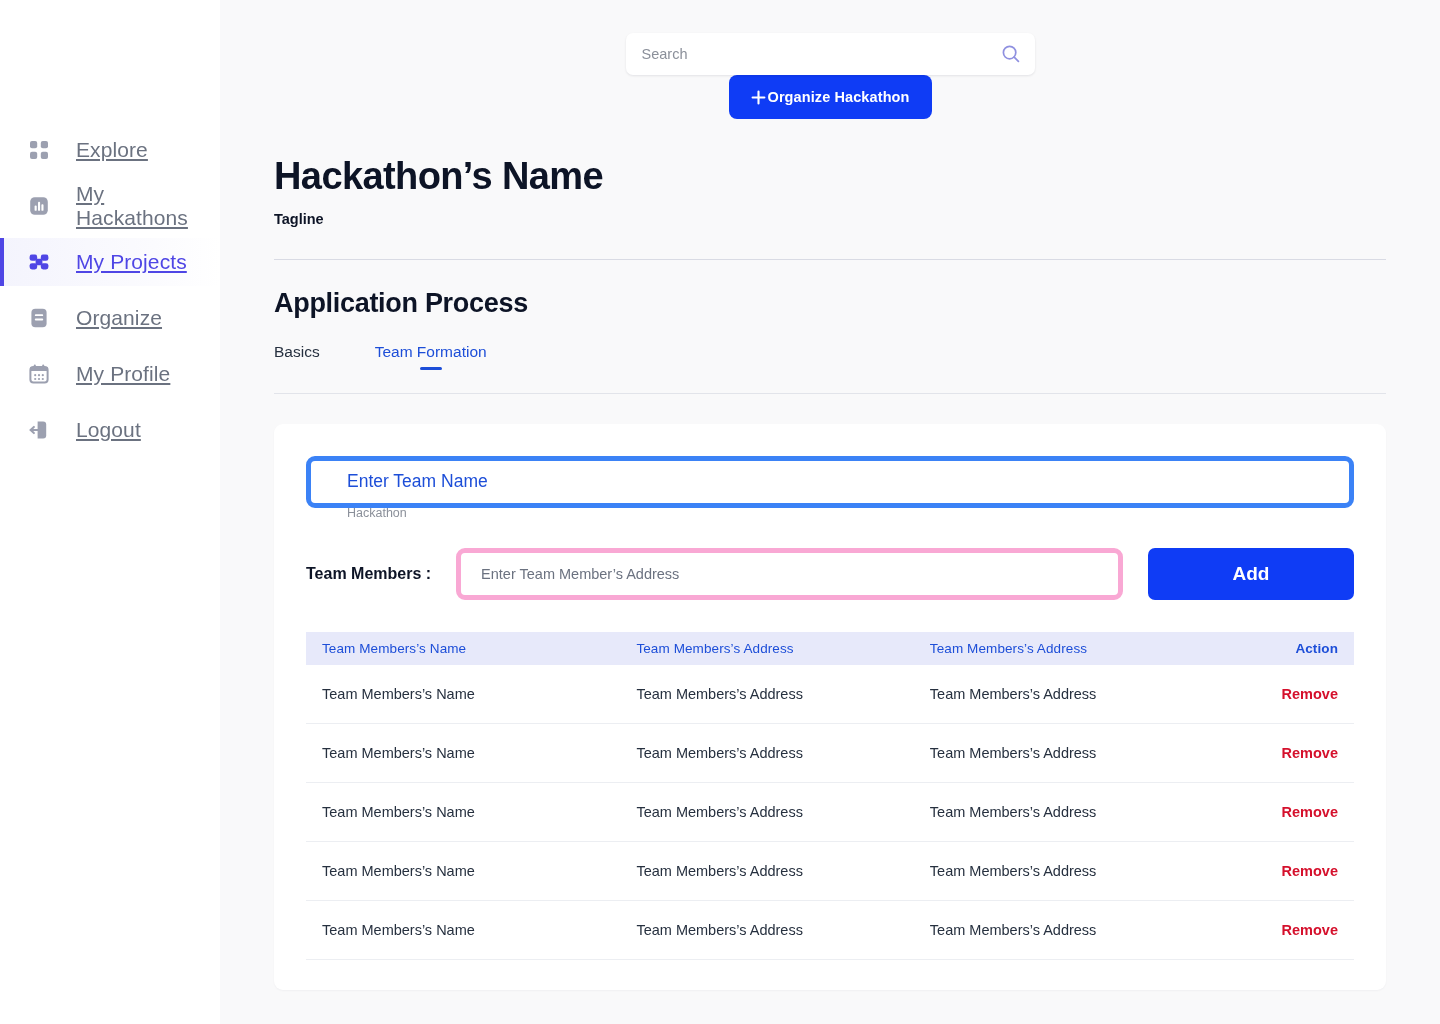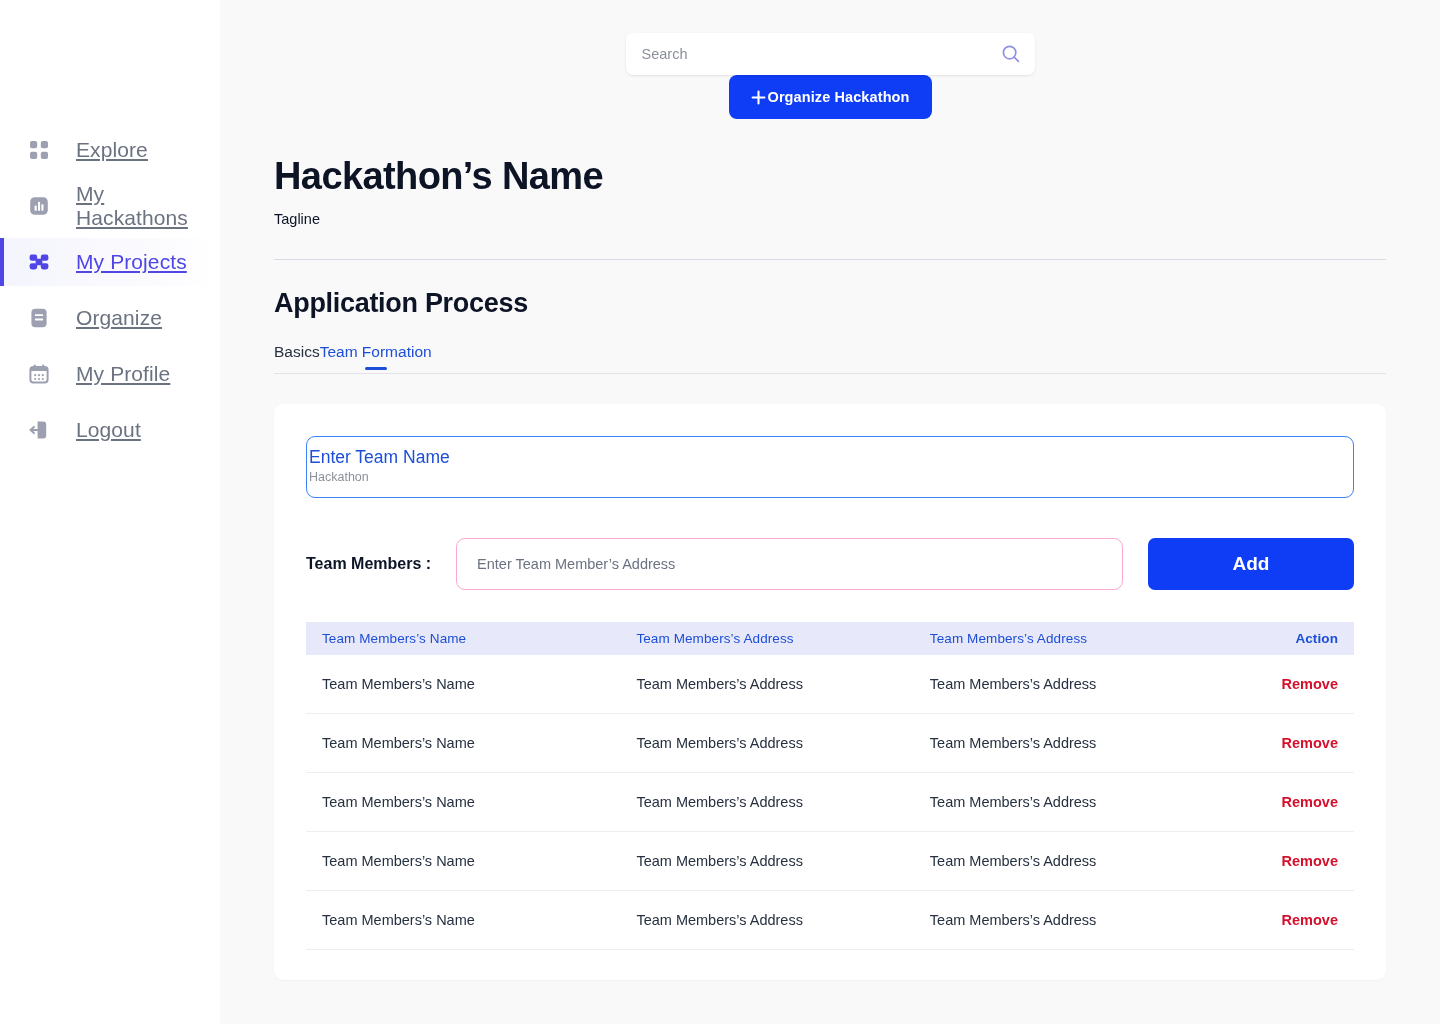--- a/index.html
+++ b/index.html
@@ -142,21 +142,21 @@
     margin-top: 38px;
     font-size: 38px;
     font-weight: bold;
     letter-spacing: -0.6px;
     color: #0d1426;
     line-height: 1.05;
   }
   .page-tagline {
     margin-top: 14px;
     font-size: 14.5px;
-    font-weight: normal;
+    font-weight: bold;
     color: #0d1426;
   }
   .rule {
     margin-top: 32px;
     height: 1px;
     background: #d9dbe4;
     width: 100%;
   }
 
   .section-title {
@@ -164,22 +164,23 @@
     font-size: 27px;
     font-weight: bold;
     letter-spacing: -0.3px;
     color: #0d1426;
   }
 
   
   .tabs {
     margin-top: 24px;
     display: flex;
+    gap: 55px;
     align-items: flex-start;
-    padding-bottom: 6px;
+    padding-bottom: 26px;
     border-bottom: 1px solid #e2e4ea;
   }
   .tab {
     position: relative;
     font-size: 15.5px;
     color: #26303f;
     cursor: pointer;
     padding-bottom: 6px;
   }
   .tab.active { color: #1d4ed8; }
@@ -198,53 +199,53 @@
   
   .card {
     margin-top: 30px;
     background: #ffffff;
     border-radius: 9px;
     padding: 32px 32px 30px 32px;
     box-shadow: 0 1px 2px rgba(16,24,40,0.04);
   }
 
   .team-name-box {
-    border: 1px solid #3b82f6;
+    border: 5px solid #3b82f6;
     border-radius: 9px;
-    height: 62px;
-    padding: 10px 20px 0 2px;
+    height: 52px;
+    padding: 10px 20px 0 36px;
     cursor: text;
   }
   .team-name-label {
     font-size: 17.5px;
     color: #1d4ed8;
     line-height: 1.25;
   }
   .team-name-value {
     font-size: 12.5px;
     color: #8b909a;
-    margin-top: 1px;
+    margin-top: 13px;
   }
 
   .members-row {
     margin-top: 40px;
     display: flex;
     align-items: center;
     gap: 25px;
   }
   .members-label {
     font-size: 16px;
     font-weight: bold;
     color: #0d1426;
     white-space: nowrap;
   }
   .member-input {
     flex: 1;
     height: 52px;
-    border: 1px solid #f9a8d4;
+    border: 5px solid #f9a8d4;
     border-radius: 9px;
     padding: 0 20px;
     font-family: "Liberation Sans", sans-serif;
     font-size: 14.5px;
     color: #374151;
     outline: none;
     background: #ffffff;
   }
   .member-input::placeholder { color: #6b7280; }
 

